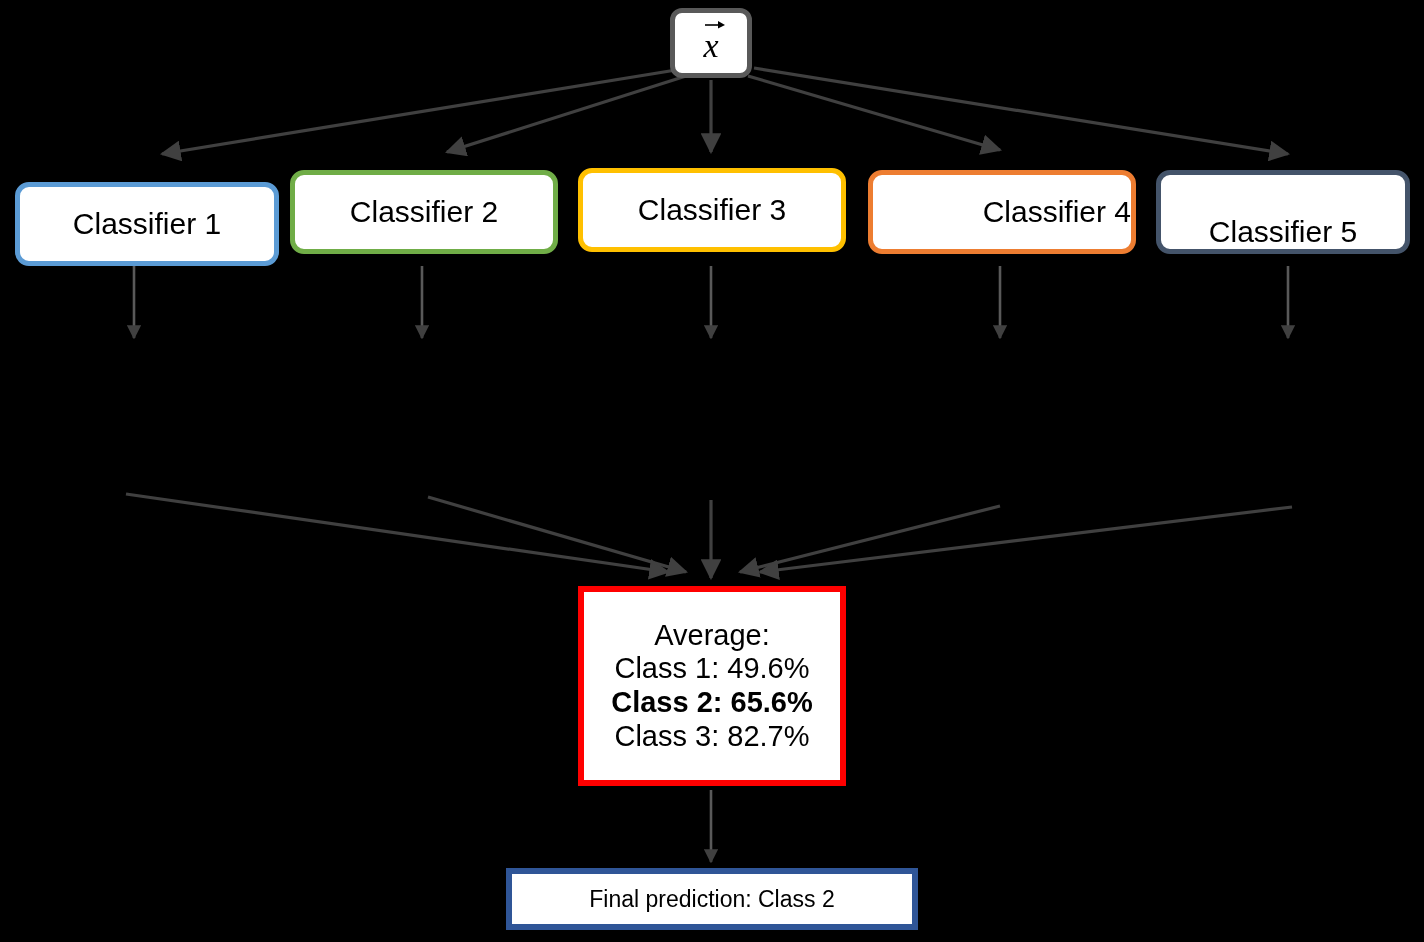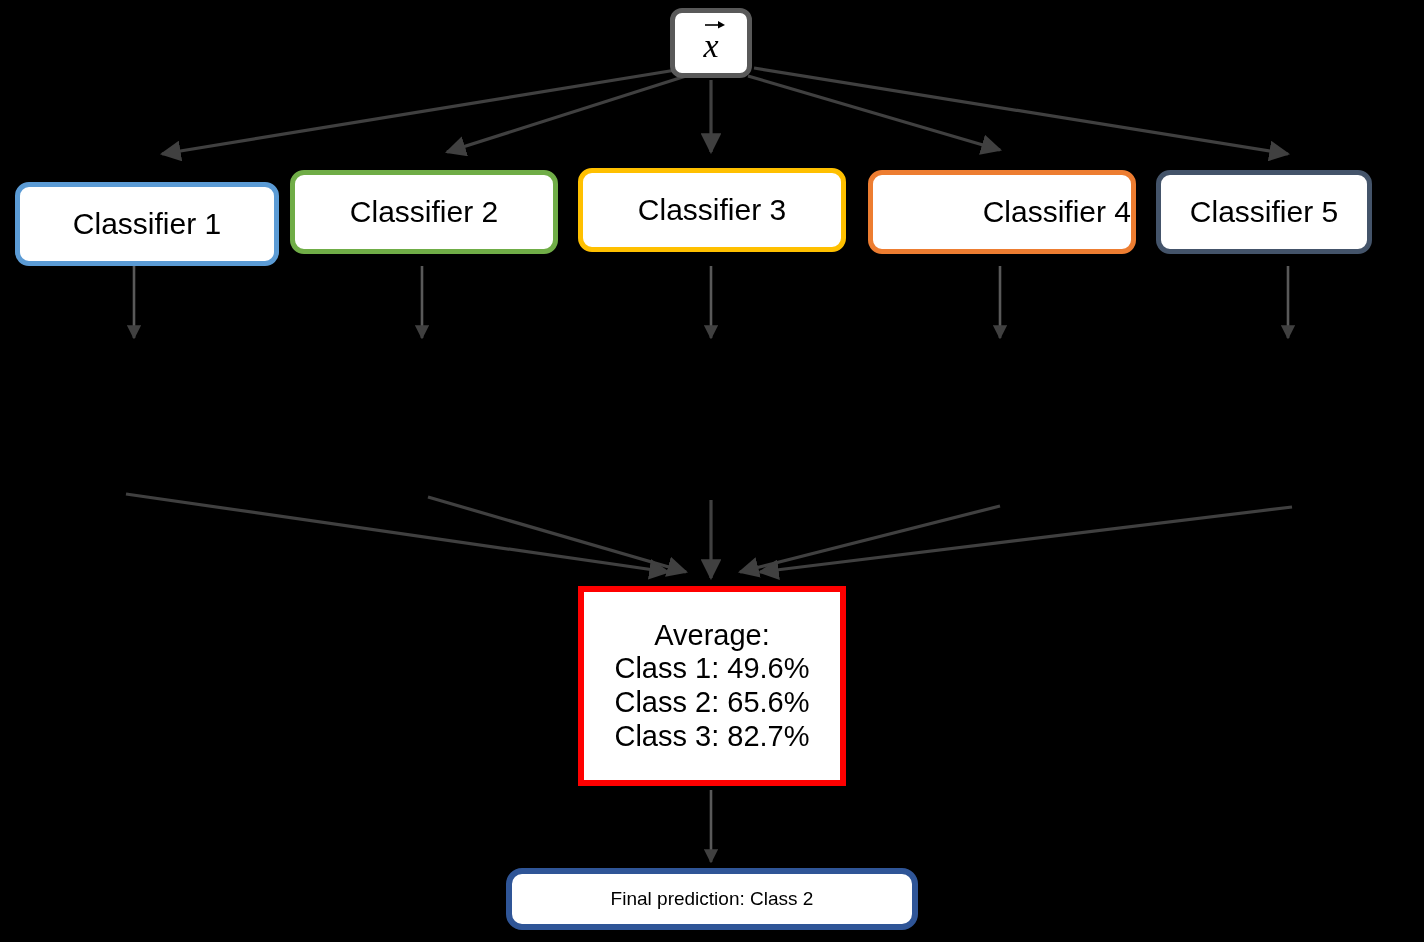--- a/index.html
+++ b/index.html
@@ -64,45 +64,45 @@
     height: 84px;
     border-radius: 14px;
     font-size: 30px;
     border-width: 5px;
     border-style: solid;
   }
   .c1 { left: 2px;    top: 182px; width: 264px; border-color: #5B9BD5; margin-left: 13px; }
   .c2 { left: 290px;  top: 170px; width: 268px; border-color: #70AD47; }
   .c3 { left: 578px;  top: 168px; width: 268px; border-color: #FFC000; align-items: center; }
   .c4 { left: 868px;  top: 170px; width: 268px; border-color: #ED7D31; justify-content: flex-end; }
-  .c5 { left: 1156px; top: 170px; width: 216px; border-color: #44546A; }
+  .c5 { left: 1156px; top: 170px; width: 254px; border-color: #44546A; align-items: flex-end; }
 
   .average-node {
     left: 578px;
     top: 586px;
     width: 268px;
     height: 200px;
     border: 6px solid #FF0000;
     border-radius: 0;
     flex-direction: column;
     justify-content: center;
     font-size: 29px;
     line-height: 1.16;
   }
   .average-node .ln { display: block; white-space: nowrap; }
-  .average-node .ln.bold { font-weight: normal; }
+  .average-node .ln.bold { font-weight: bold; }
 
   .final-node {
     left: 506px;
     top: 868px;
     width: 412px;
     height: 62px;
     border: 6px solid #2F5597;
-    border-radius: 16px;
-    font-size: 19px;
+    border-radius: 0;
+    font-size: 23px;
   }
 </style>
 </head>
 <body>
 
 <div id="canvas">
 
   <svg id="wires" viewBox="0 0 1424 942" xmlns="http://www.w3.org/2000/svg">
     <defs>
       <marker id="ah" viewBox="0 0 10 10" refX="9" refY="5" markerWidth="6.5" markerHeight="6.5" orient="auto-start-reverse">

